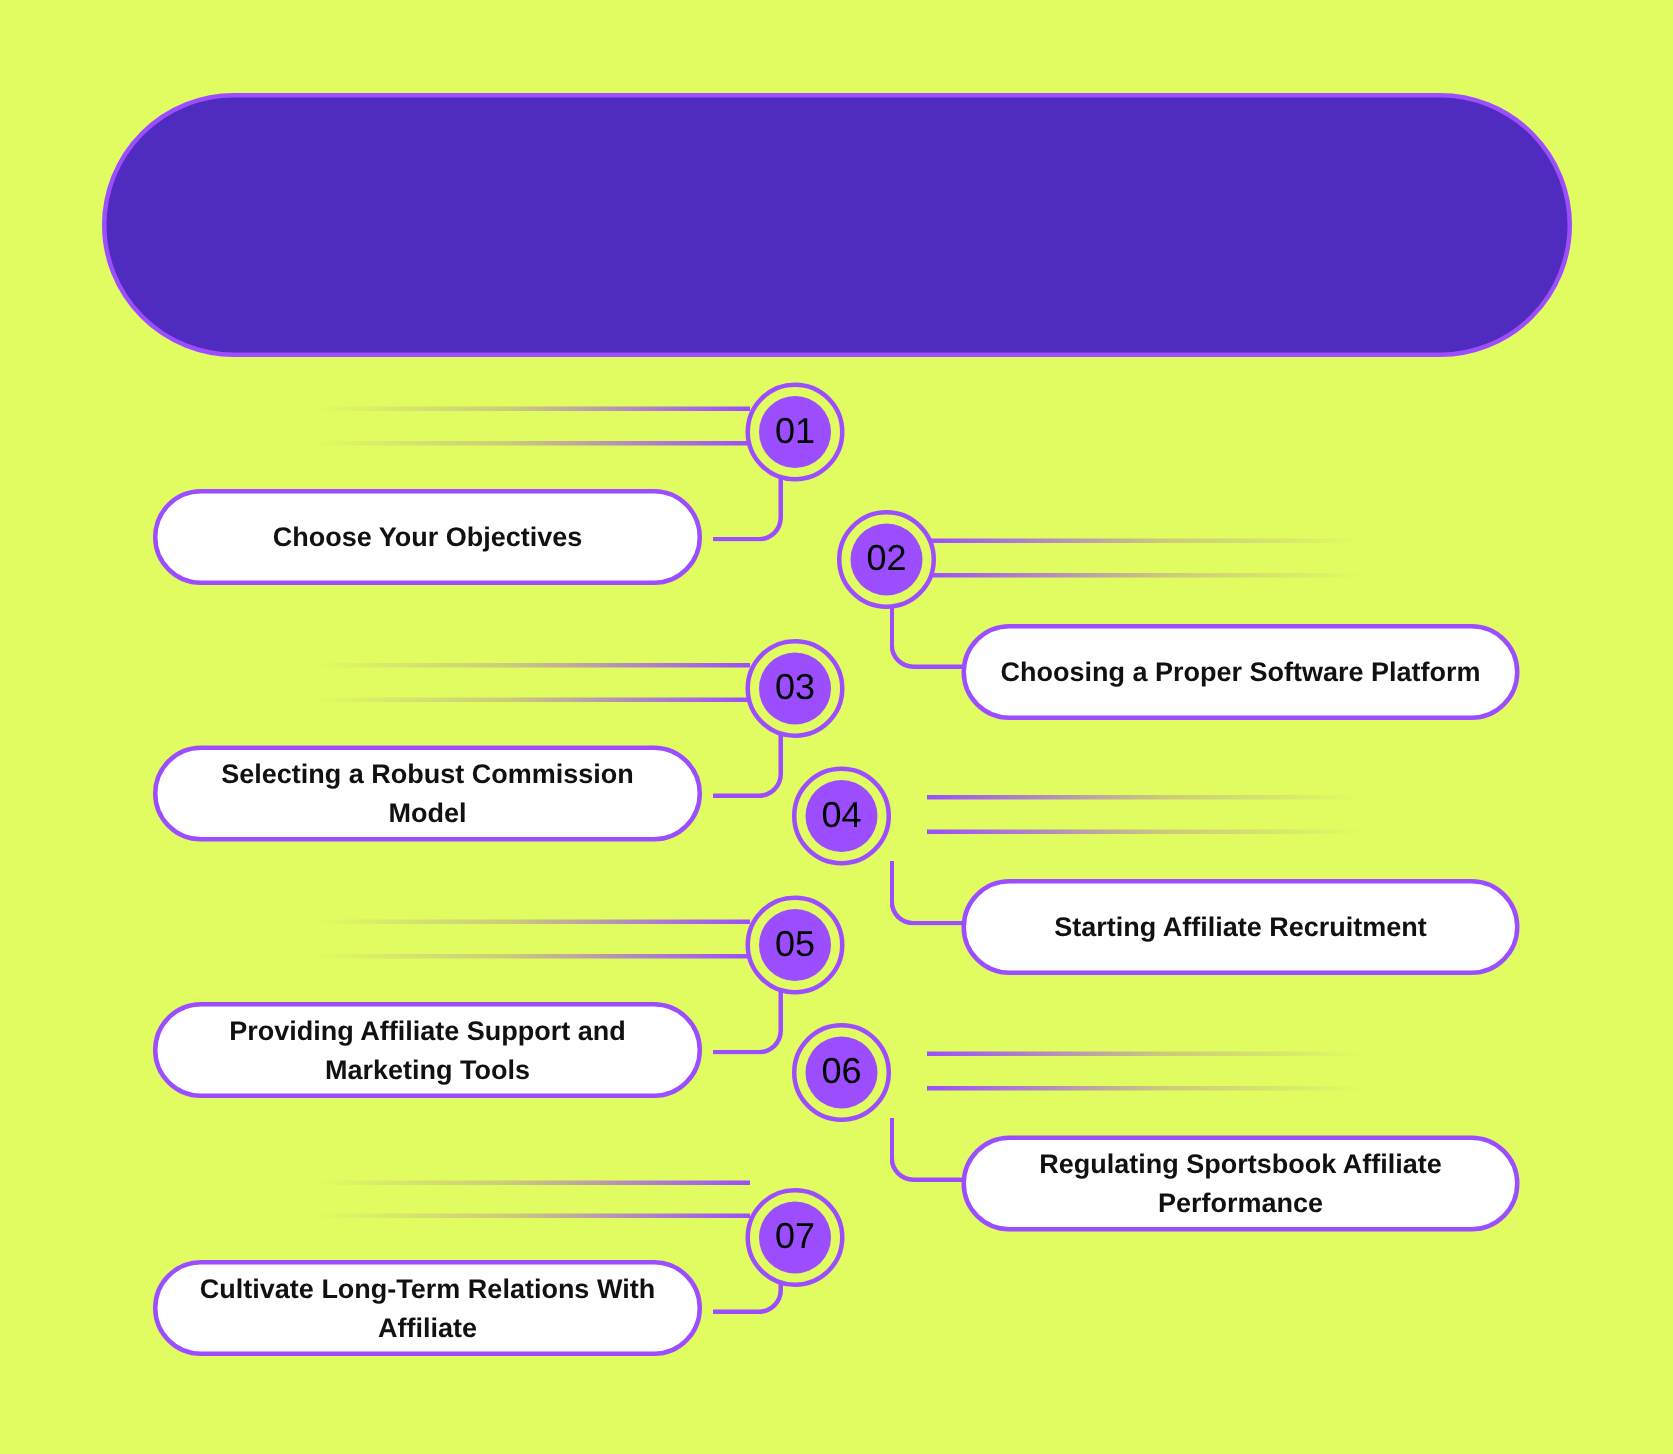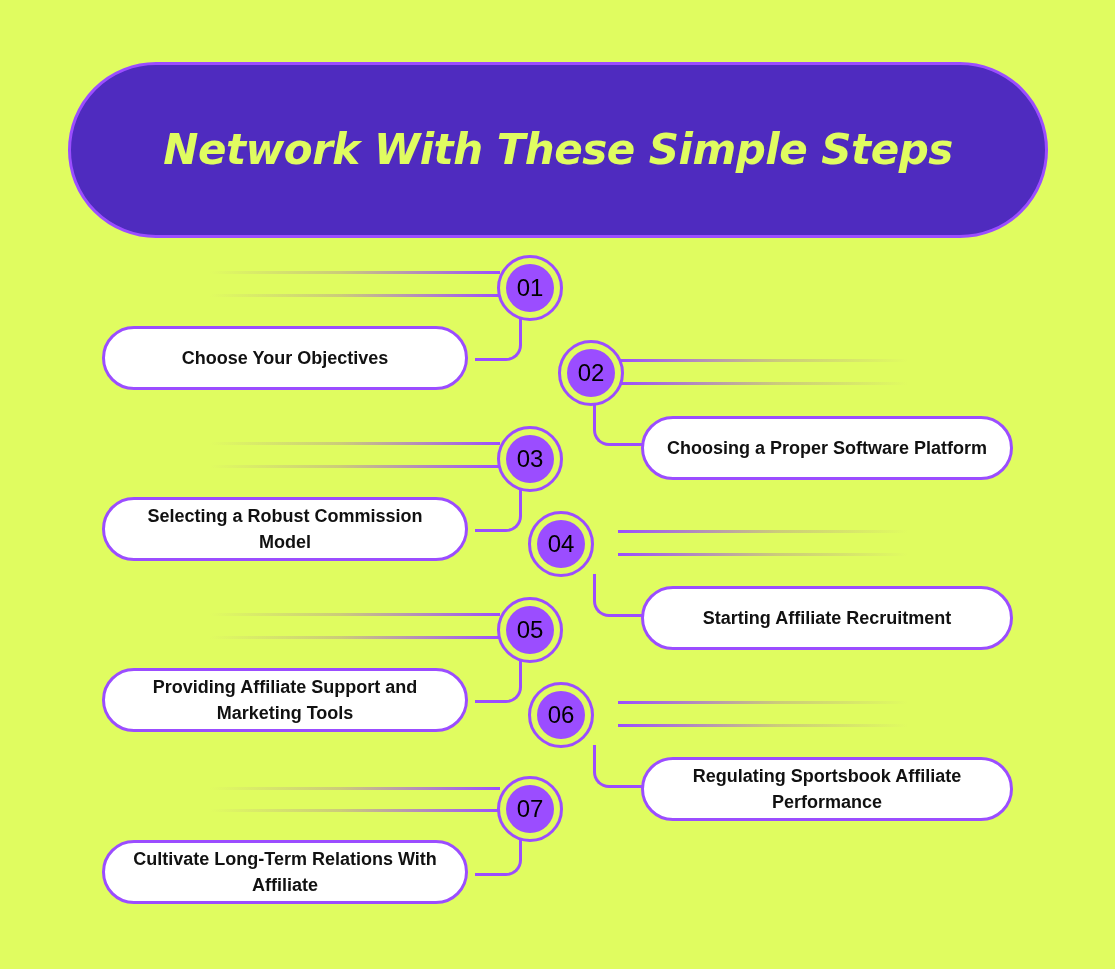--- a/index.html
+++ b/index.html
@@ -13,21 +13,20 @@
   .ring{position:absolute;width:60px;height:60px;border:3px solid #9B4DFF;border-radius:50%;background:#E0FC60;}
   .num{position:absolute;left:6px;top:6px;width:48px;height:48px;border-radius:50%;background:#9B4DFF;color:#000000;font-size:24px;display:flex;align-items:center;justify-content:center;font-family:"Liberation Sans",sans-serif;}
   .conn{position:absolute;border:3px solid #9B4DFF;}
   .card{position:absolute;width:366px;height:64px;background:#ffffff;border:3px solid #9B4DFF;border-radius:34px;display:flex;align-items:center;justify-content:center;text-align:center;box-sizing:border-box;padding:0 20px;}
   .card-text{font-weight:bold;font-size:18px;line-height:26px;color:#111;}
 </style>
 </head>
 <body>
 
 <div class="banner">
-  <div class="banner-line">Network With These Simple Steps</div>
 </div>
 
 <div class="step">
   <div class="line left" style="left:210px;top:271px;width:290px;"></div>
   <div class="line left" style="left:210px;top:294px;width:290px;"></div>
   <div class="conn" style="left:475px;top:318px;width:44px;height:40px;border-left:none;border-top:none;border-bottom-right-radius:16px;"></div>
   <div class="ring" style="left:497px;top:255px;">
       <div class="num">01</div>
     </div>
   <div class="card" style="left:102px;top:326px;">
@@ -92,19 +91,19 @@
     </div>
   <div class="card" style="left:641px;top:757px;width:372px;">
       <span class="card-text">Regulating Sportsbook Affiliate Performance</span>
     </div>
 </div>
 
 <div class="step">
   <div class="line left" style="left:210px;top:787px;width:290px;"></div>
   <div class="line left" style="left:210px;top:809px;width:290px;"></div>
   <div class="conn" style="left:475px;top:831px;width:44px;height:42px;border-left:none;border-top:none;border-bottom-right-radius:16px;"></div>
-  <div class="ring" style="left:497px;top:776px;">
+  <div class="ring" style="left:497px;top:792px;">
       <div class="num">07</div>
     </div>
   <div class="card" style="left:102px;top:840px;">
       <span class="card-text">Cultivate Long-Term Relations With Affiliate</span>
     </div>
 </div>
 
 </body></html>

